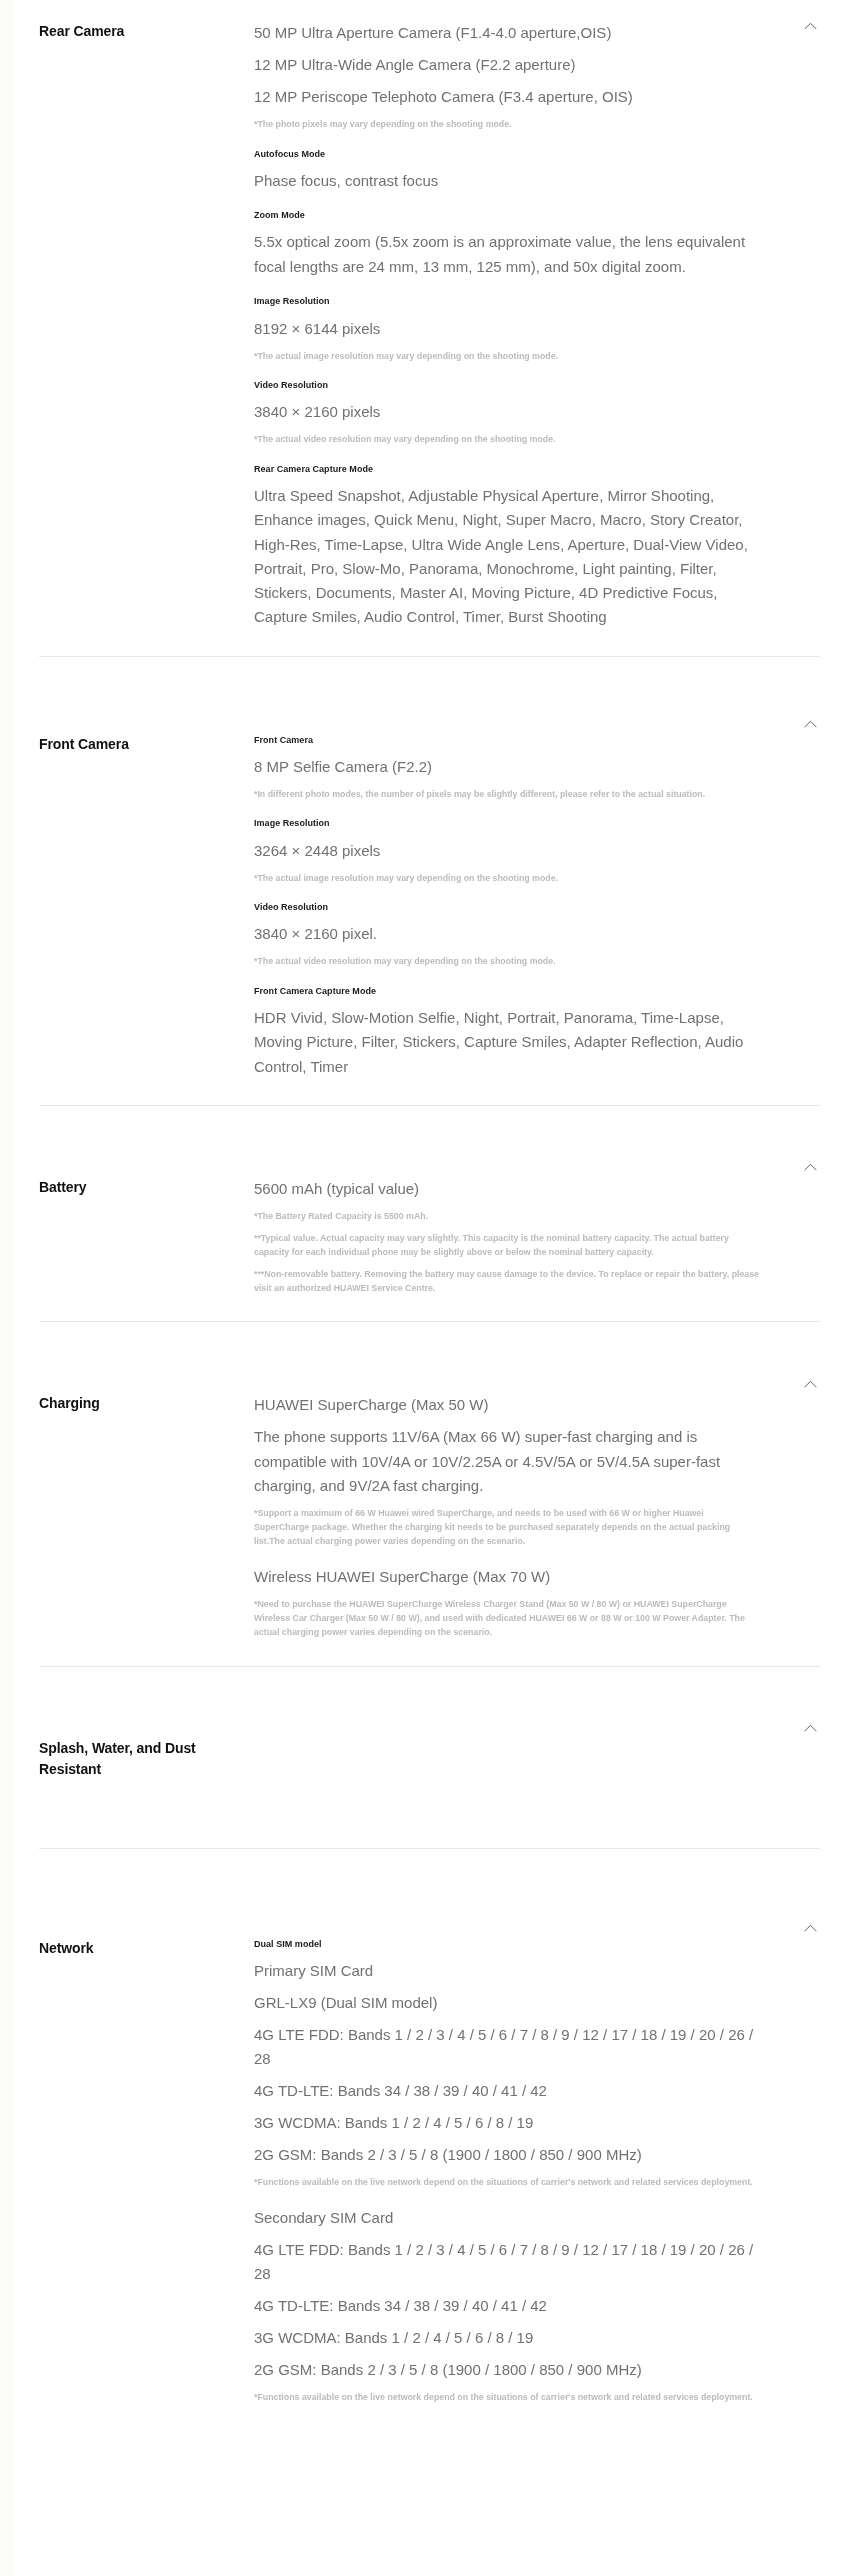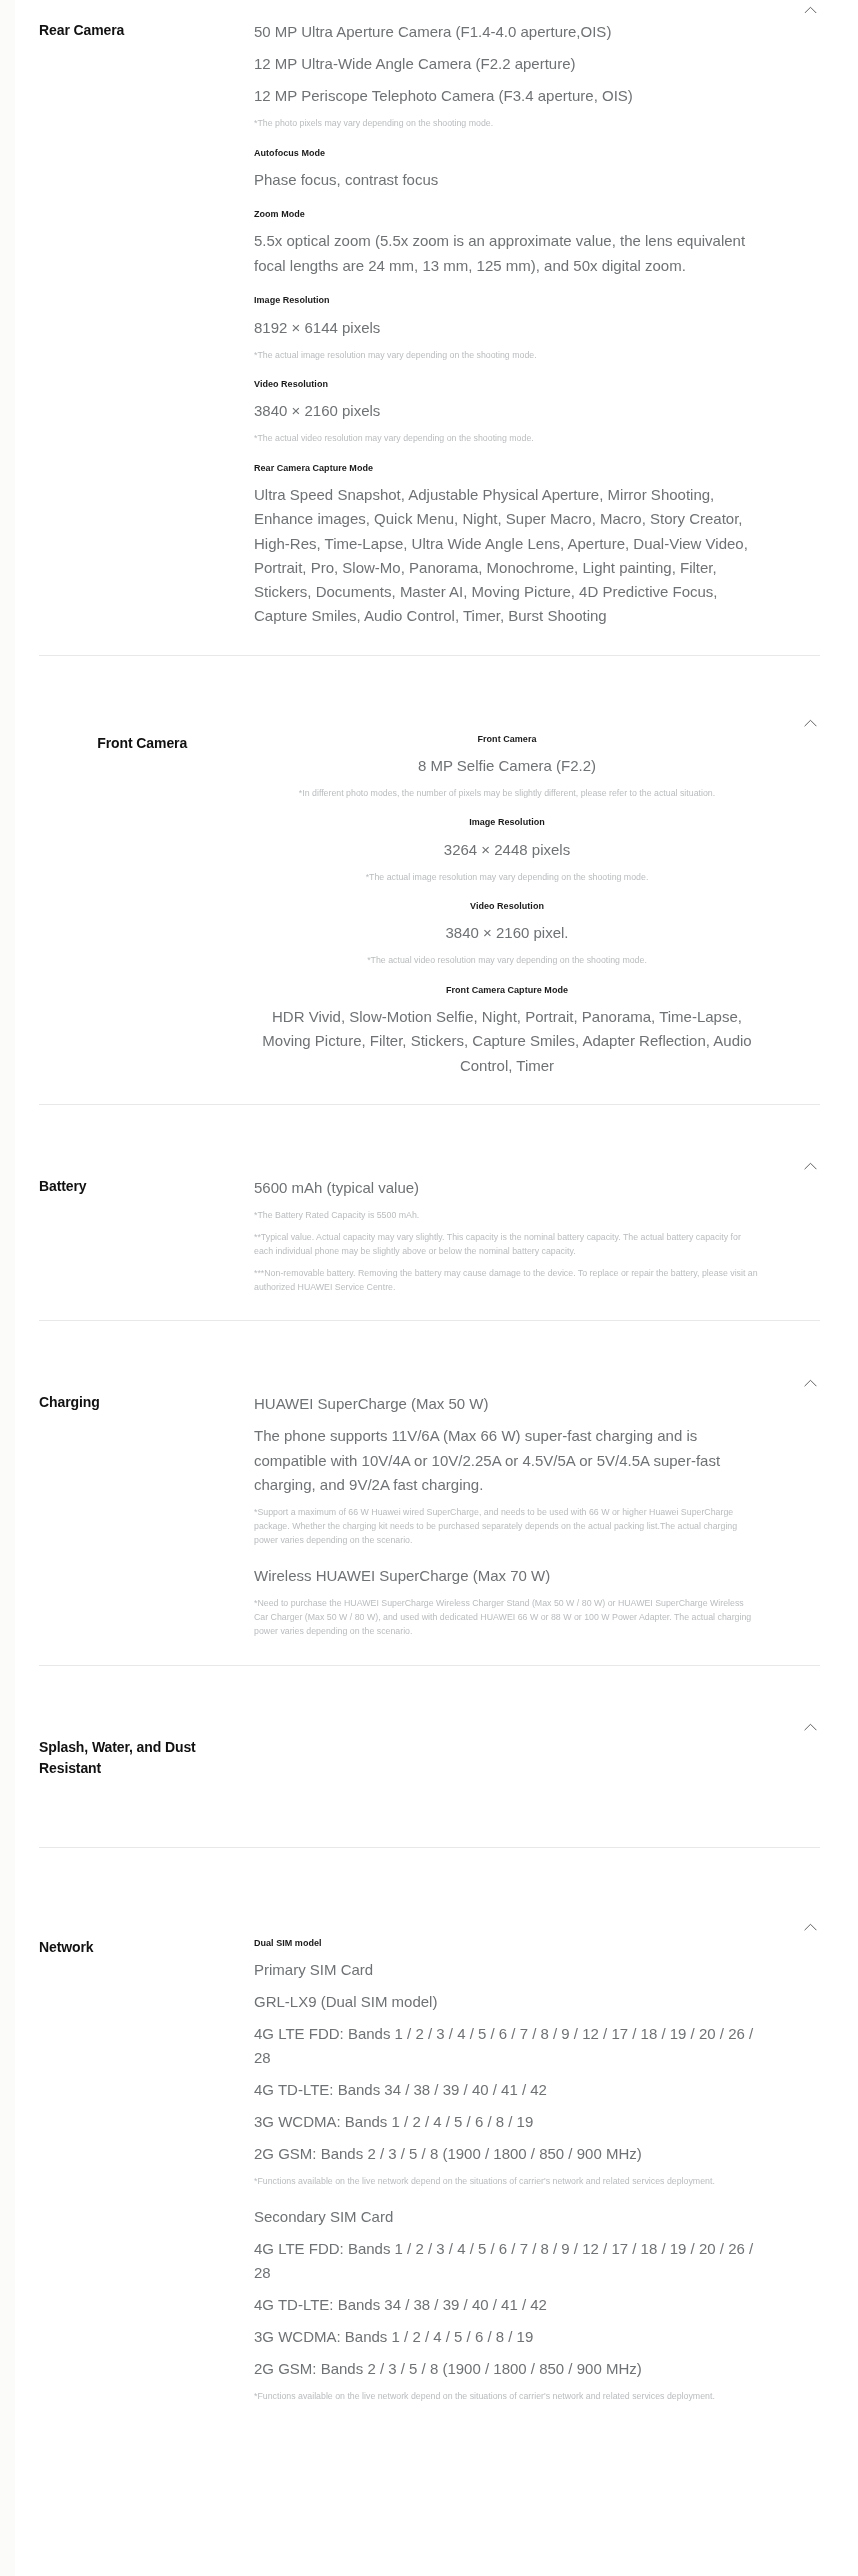--- a/index.html
+++ b/index.html
@@ -73,21 +73,21 @@
   .val {
     font-size: 15px;
     font-weight: 400;
     color: #6f7274;
     line-height: 1.62;
     margin: 0 0 7.7px 0;
   }
   .val:last-child { margin-bottom: 0; }
   .note {
     font-size: 8.8px;
-    font-weight: 400;
+    font-weight: 700;
     color: #b9bcbe;
     line-height: 1.62;
     margin: 0 0 7.7px 0;
   }
   .note:last-child { margin-bottom: 0; }
 
   .gap-top { margin-top: 16.3px; }
 
   .chevron {
     position: absolute;
@@ -102,22 +102,22 @@
   }
   .chevron svg { display: block; }
 
   .divider {
     height: 0.9px;
     background: #e8e8e8;
     margin: 0 39px;
   }
 
   
-  .sec-rear        { padding-top: 20px; }
-  .sec-front       { padding-top: 19px; text-align: center; }
+  .sec-rear        { padding-top: 5px; margin-top: 16px; }
+  .sec-front       { padding-top: 19px; }
   .sec-battery     { padding-top: 19px; }
   .sec-charging    { padding-top: 19px; }
   .sec-splash      { padding-top: 19px; }
   .sec-network     { padding-top: 19px; }
 
   .pad-after-rear     { height: 58px; }
   .pad-after-front    { height: 52px; }
   .pad-after-battery  { height: 52px; }
   .pad-after-charging { height: 52px; }
   .pad-after-splash   { height: 70px; }

